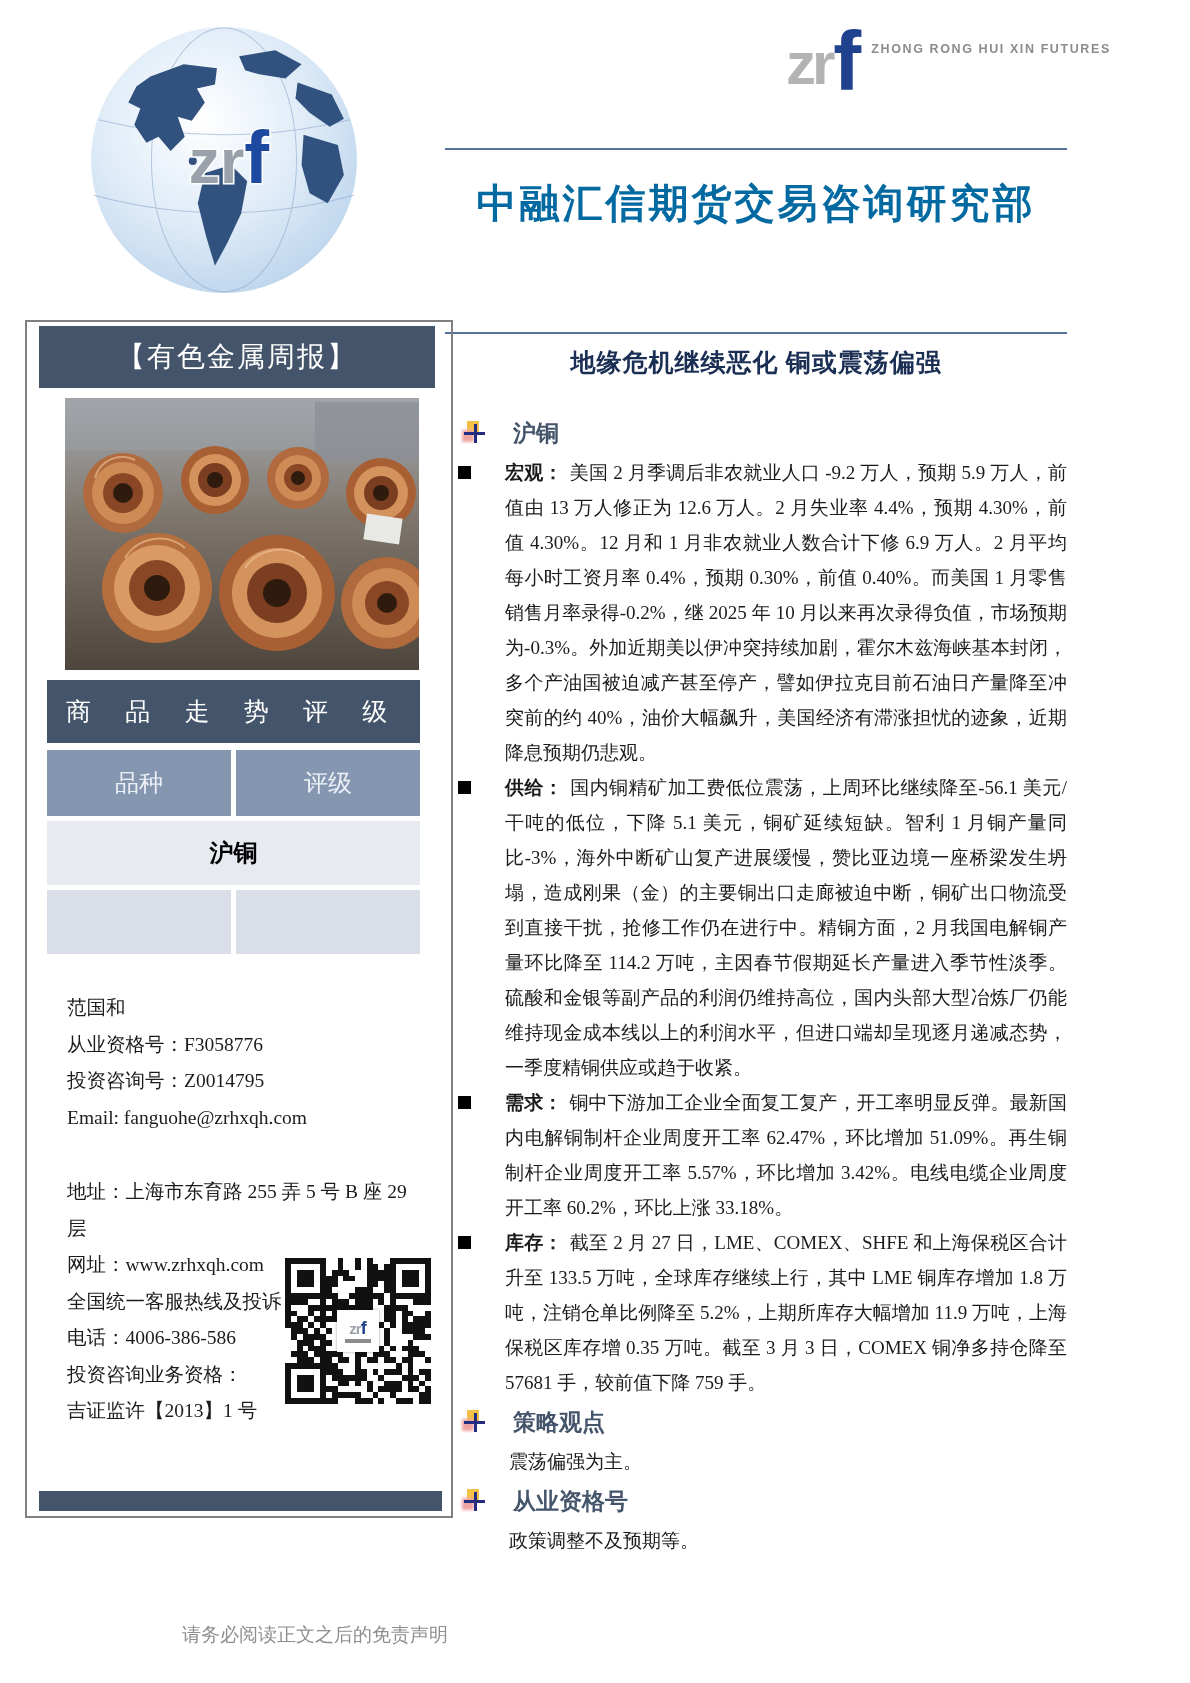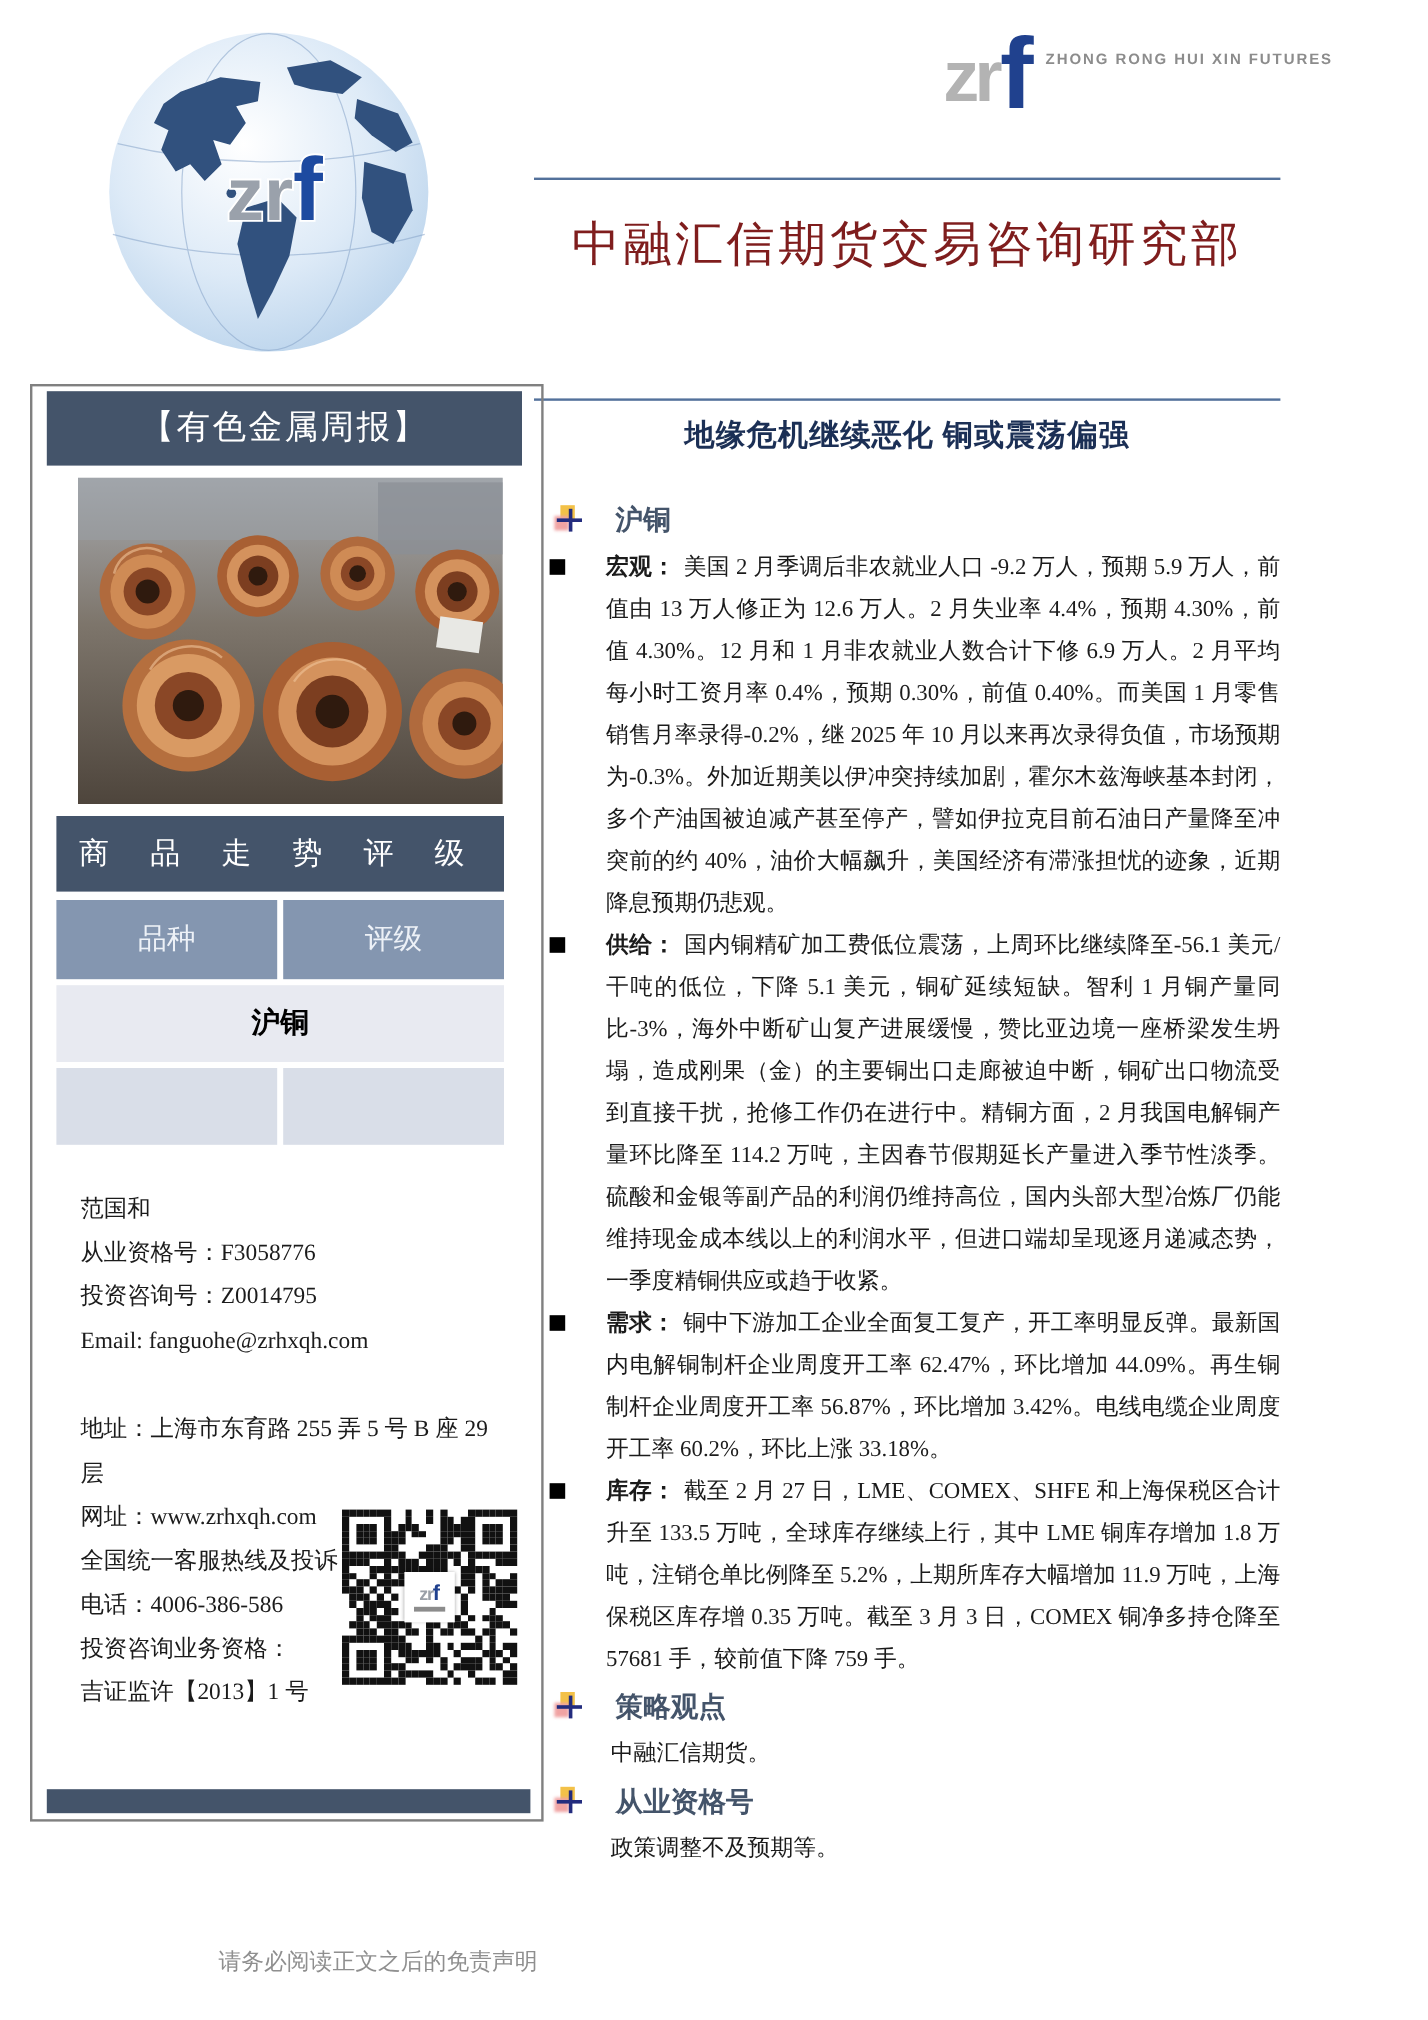--- a/index.html
+++ b/index.html
@@ -10,21 +10,21 @@
   .brand{position:absolute;left:786px;top:24px;display:flex;align-items:flex-start;
          font-family:"Liberation Sans","DejaVu Sans",sans-serif;}
   .brand-zr{font-size:60px;font-weight:900;color:#b3b3b3;letter-spacing:-4px;line-height:80px;}
   .brand-f{font-size:84px;font-weight:900;color:#20418e;line-height:74px;margin-left:2px;}
   .brand-names{margin-left:10px;margin-top:14px;}
   .brand-cn{font-size:28px;font-weight:bold;color:#8c8c8c;letter-spacing:3px;}
   .brand-en{font-size:12.5px;font-weight:bold;color:#8c8c8c;letter-spacing:1.6px;margin-top:4px;}
   .rule{position:absolute;left:445px;width:622px;height:2px;background:#53719B;}
   .rule1{top:148px;} .rule2{top:332px;}
   .doc-title{position:absolute;left:445px;top:176px;width:622px;text-align:center;
-             font-size:40px;font-weight:normal;color:#7f1d1d;letter-spacing:3px;}
+             font-size:40px;font-weight:bold;color:#0369a1;letter-spacing:3px;}
   .doc-date{position:absolute;left:445px;top:283px;width:596px;text-align:right;font-size:21px;color:#1a1a1a;}
   
   .sidebar{position:absolute;left:25px;top:320px;width:424px;height:1194px;border:2px solid #808080;}
   .banner{position:absolute;left:12px;top:4px;width:396px;height:62px;background:#44546A;color:#fff;
           text-align:center;line-height:62px;font-size:28px;letter-spacing:2px;}
   .photo{position:absolute;left:38px;top:76px;width:354px;height:272px;}
   .tbl-title{position:absolute;left:20px;top:358px;width:373px;height:63px;background:#44546A;color:#fff;
              text-align:center;line-height:63px;font-size:25px;letter-spacing:14px;padding-left:0;}
   .tbl-row{position:absolute;left:20px;width:373px;display:flex;gap:5px;}
   .tbl-row .cell{flex:1;text-align:center;}
@@ -560,39 +560,39 @@
     <div class="li">
       <span class="bcol">
           <i class="sq"></i>
         </span>
       <p><b>供给：</b><span>国内铜精矿加工费低位震荡，上周环比继续降至-56.1 美元/干吨的低位，下降 5.1 美元，铜矿延续短缺。智利 1 月铜产量同比-3%，海外中断矿山复产进展缓慢，赞比亚边境一座桥梁发生坍塌，造成刚果（金）的主要铜出口走廊被迫中断，铜矿出口物流受到直接干扰，抢修工作仍在进行中。精铜方面，2 月我国电解铜产量环比降至 114.2 万吨，主因春节假期延长产量进入季节性淡季。硫酸和金银等副产品的利润仍维持高位，国内头部大型冶炼厂仍能维持现金成本线以上的利润水平，但进口端却呈现逐月递减态势，一季度精铜供应或趋于收紧。</span></p>
     </div>
     <div class="li">
       <span class="bcol">
           <i class="sq"></i>
         </span>
-      <p><b>需求：</b><span>铜中下游加工企业全面复工复产，开工率明显反弹。最新国内电解铜制杆企业周度开工率 62.47%，环比增加 44.09%。再生铜制杆企业周度开工率 56.87%，环比增加 3.42%。电线电缆企业周度开工率 60.2%，环比上涨 33.18%。</span></p>
+      <p><b>需求：</b><span>铜中下游加工企业全面复工复产，开工率明显反弹。最新国内电解铜制杆企业周度开工率 62.47%，环比增加 51.09%。再生铜制杆企业周度开工率 5.57%，环比增加 3.42%。电线电缆企业周度开工率 60.2%，环比上涨 33.18%。</span></p>
     </div>
     <div class="li">
       <span class="bcol">
           <i class="sq"></i>
         </span>
       <p><b>库存：</b><span>截至 2 月 27 日，LME、COMEX、SHFE 和上海保税区合计升至 133.5 万吨，全球库存继续上行，其中 LME 铜库存增加 1.8 万吨，注销仓单比例降至 5.2%，上期所库存大幅增加 11.9 万吨，上海保税区库存增 0.35 万吨。截至 3 月 3 日，COMEX 铜净多持仓降至 57681 手，较前值下降 759 手。</span></p>
     </div>
 
     <div class="sec-head">
       <span class="plus-icon">
           <i class="pi-y"></i>
           <i class="pi-p"></i>
           <i class="pi-ch"></i>
           <i class="pi-cv"></i>
         </span>
       <span class="label">策略观点</span>
     </div>
-    <p class="plain">中融汇信期货。</p>
+    <p class="plain">震荡偏强为主。</p>
 
     <div class="sec-head">
       <span class="plus-icon">
           <i class="pi-y"></i>
           <i class="pi-p"></i>
           <i class="pi-ch"></i>
           <i class="pi-cv"></i>
         </span>
       <span class="label">从业资格号</span>
     </div>

